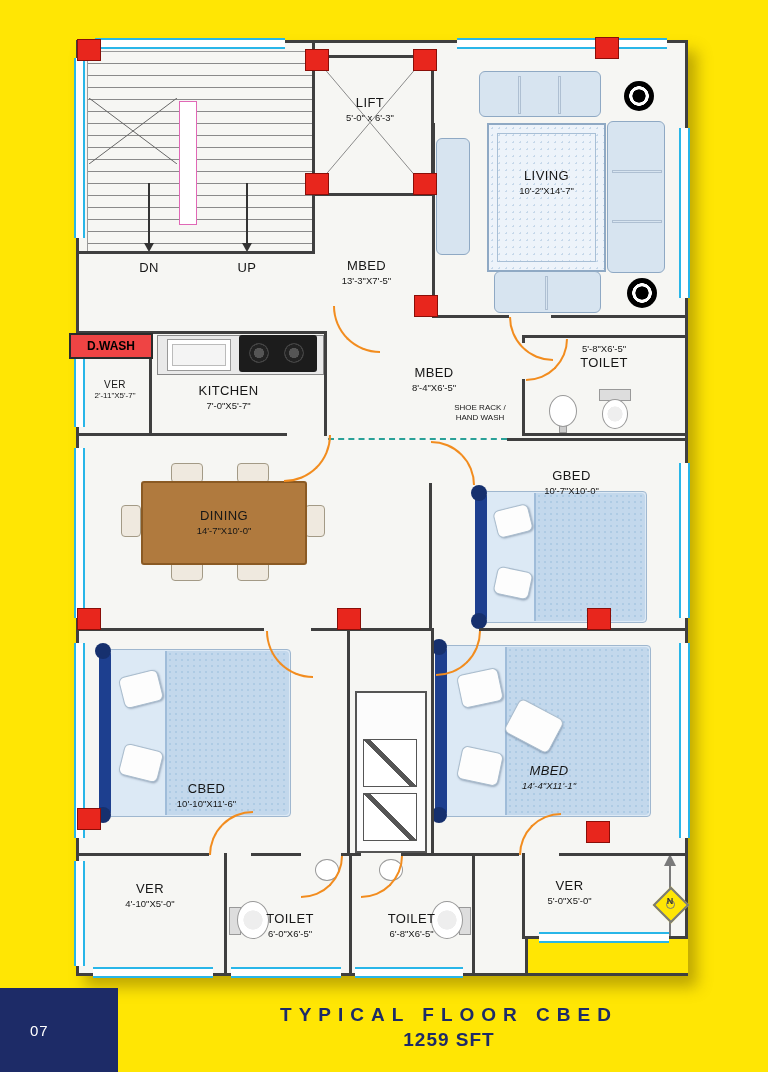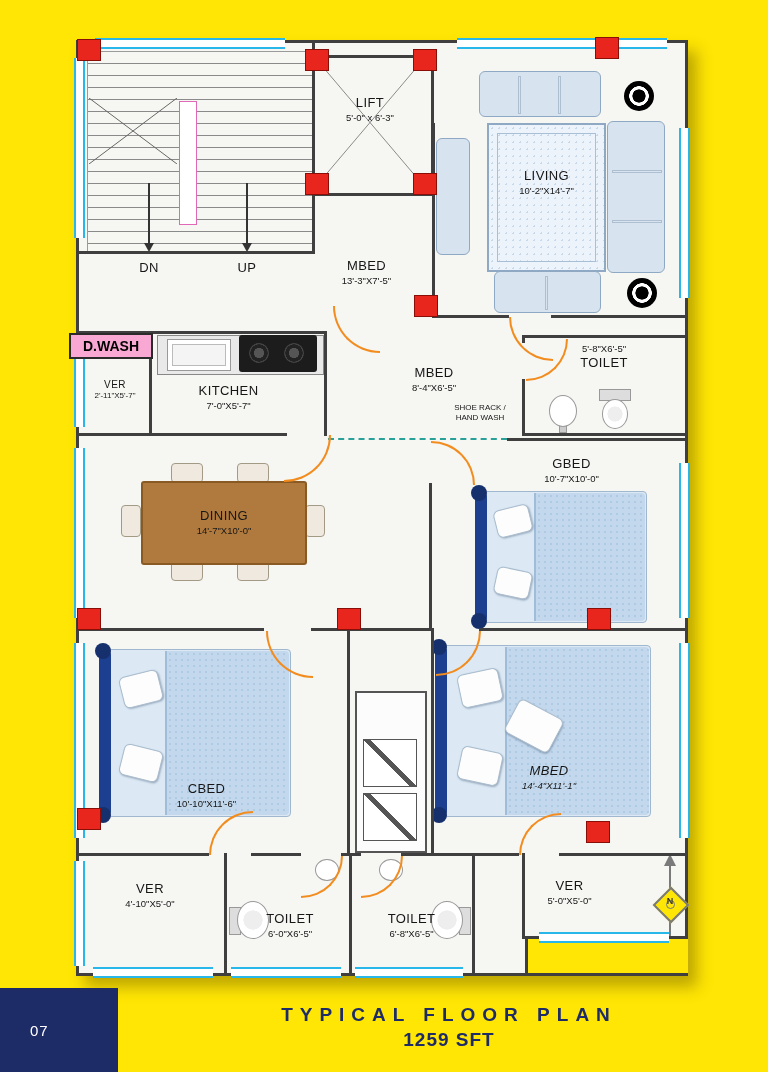--- a/index.html
+++ b/index.html
@@ -57,22 +57,22 @@
   .wc-tank{position:absolute;background:#ddd;border:1px solid #999;z-index:3;}
   .wc-bowl{position:absolute;background:#fff;border:1px solid #999;border-radius:50%;z-index:3;
      background-image:radial-gradient(circle,#eee 0 40%,#fff 42%);}
   .basin{position:absolute;background:#fff;border:1px solid #999;border-radius:50%;z-index:3;}
   .stem{position:absolute;width:6px;height:8px;background:#ccc;border:1px solid #999;z-index:2;}
   .table{position:absolute;background:#b07a3e;border:2px solid #8a5a24;border-radius:3px;z-index:2;}
   .chair{position:absolute;background:#efe9df;border:1px solid #a39a86;border-radius:4px;z-index:1;}
   .shaft{position:absolute;border:2px solid #555;background:#fcfcfc;z-index:2;}
   .hatch{position:absolute;background:#fff;border:1.5px solid #555;z-index:3;
      background-image:linear-gradient(45deg,transparent 46%,#555 46% 54%,transparent 54%);}
-  .dwash{position:absolute;left:-10px;top:290px;width:80px;height:22px;background:#f9a8d4;border:2px solid #2b2b2b;z-index:11;
-     display:flex;align-items:center;justify-content:center;font-size:14px;font-weight:bold;}
+  .dwash{position:absolute;left:-10px;top:290px;width:80px;height:22px;background:#ef4444;border:2px solid #2b2b2b;z-index:11;
+     display:flex;align-items:center;justify-content:center;font-size:12px;font-weight:bold;}
   .notch{position:absolute;left:446px;top:896px;width:160px;height:34px;background:#ffe604;border-left:3px solid #3f3f3f;z-index:8;}
   
   .badge{position:absolute;left:0;top:988px;width:88px;height:84px;background:#1d2b67;color:#fff;
       display:flex;align-items:center;padding-left:30px;font-size:15px;letter-spacing:1px;}
   .titleblock{position:absolute;left:130px;right:0;top:1004px;text-align:center;color:#1d2b67;}
   .t1{font-size:19px;font-weight:700;letter-spacing:7px;}
   .t2{font-size:19px;font-weight:800;letter-spacing:1px;margin-top:3px;}
   
   .compass{position:absolute;left:650px;top:856px;width:40px;height:100px;z-index:3;}
   .cline{position:absolute;left:19px;top:0;width:2px;height:100px;background:#7a7a7a;}
@@ -293,21 +293,21 @@
       <div class="nm">TOILET</div>
     </div>
     <div class="lbl tiny" style="left:352px;top:360px;width:98px;">
       <div>SHOE RACK /</div>
       <div>HAND WASH</div>
     </div>
     <div class="lbl" style="left:85px;top:465px;width:120px;">
       <div class="nm">DINING</div>
       <div class="dm">14'-7"X10'-0"</div>
     </div>
-    <div class="lbl" style="left:430px;top:413px;width:125px;">
+    <div class="lbl" style="left:430px;top:425px;width:125px;">
       <div class="nm">GBED</div>
       <div class="dm">10'-7"X10'-0"</div>
     </div>
     <div class="lbl" style="left:65px;top:738px;width:125px;">
       <div class="nm">CBED</div>
       <div class="dm">10'-10"X11'-6"</div>
     </div>
     <div class="lbl" style="left:405px;top:720px;width:130px;font-style:italic;">
       <div class="nm">MBED</div>
       <div class="dm">14'-4"X11'-1"</div>
@@ -335,17 +335,17 @@
     <div class="ctri"></div>
     <div class="cdia"></div>
     <div class="ccir"></div>
     <div class="cn">N</div>
   </div>
 
   <div class="badge">
     <span>07</span>
   </div>
   <div class="titleblock">
-    <div class="t1">TYPICAL FLOOR PLAN</div>
+    <div class="t1">TYPICAL FLOOR CBED</div>
     <div class="t2">1259 SFT</div>
   </div>
 
 </div>
 
 </body></html>

